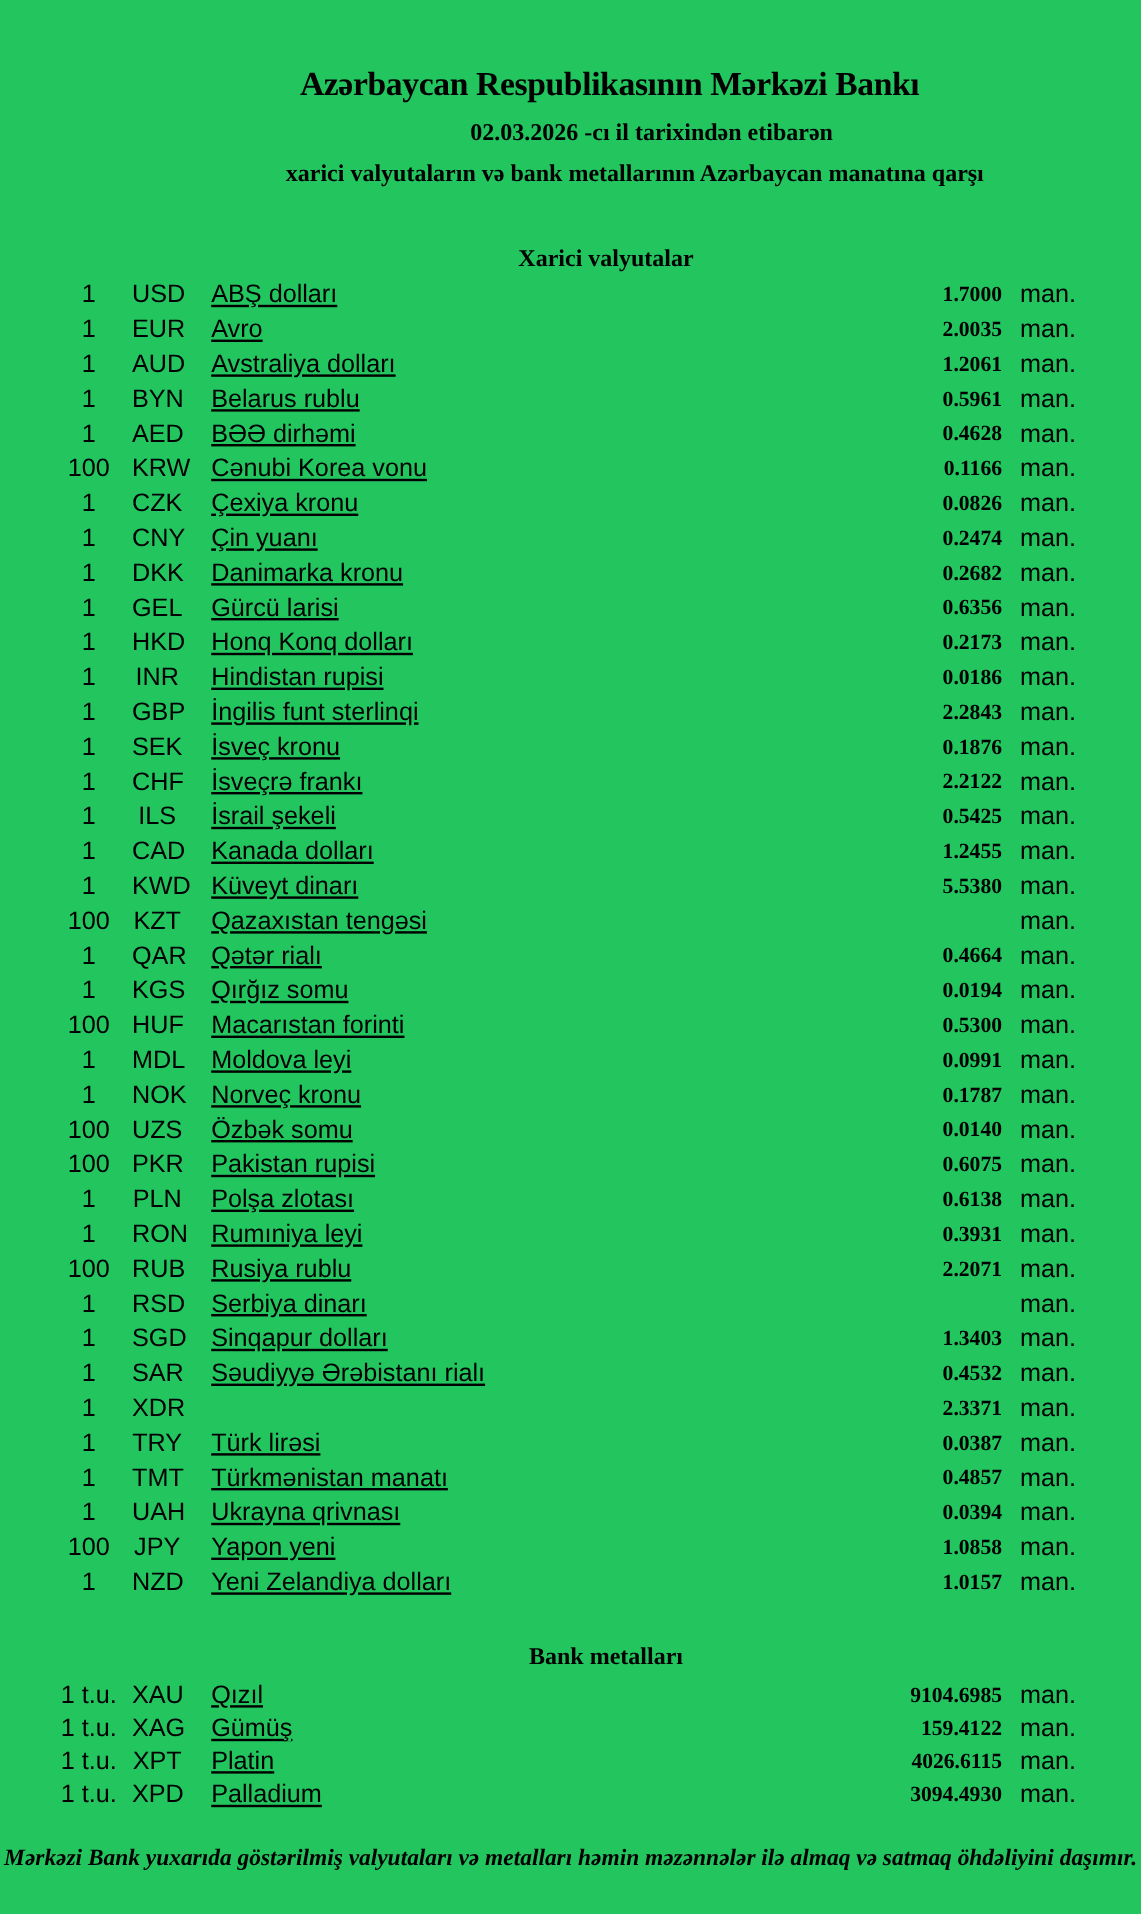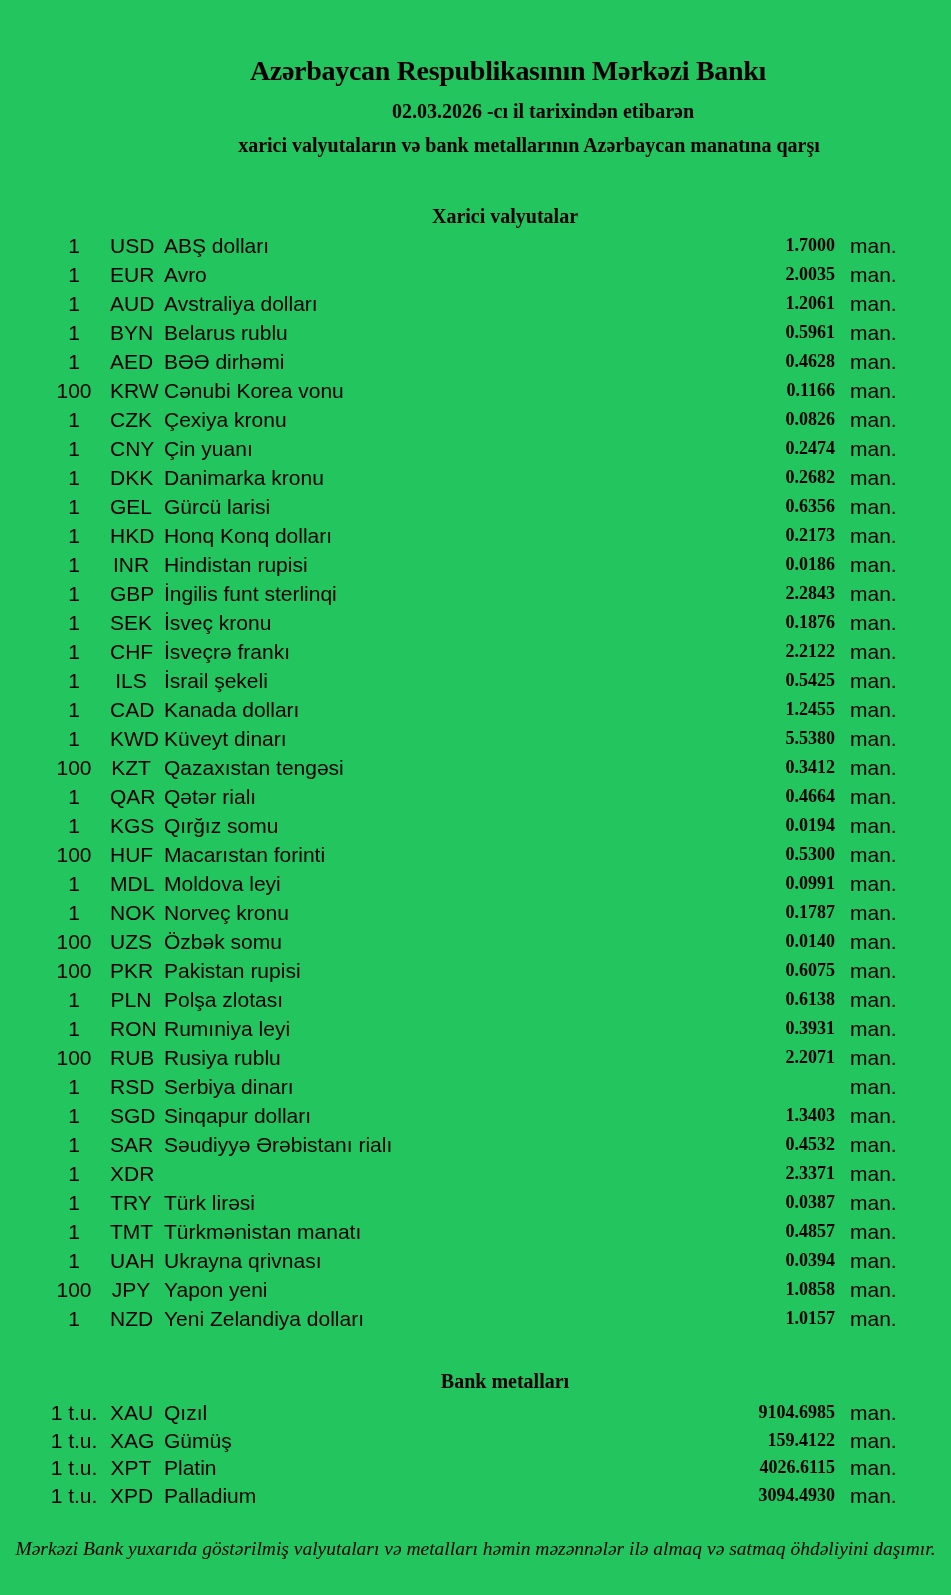--- a/index.html
+++ b/index.html
@@ -17,29 +17,29 @@
   .sec-metals     { top:1370px; }
 
   .rows { position:absolute; left:0; width:951px; }
   .rows-currencies { top:231px; }
   .rows-metals     { top:1399px; }
   .row { position:relative; height:29px; line-height:29px; display:flex;
          font-size:21px; white-space:nowrap; }
   .rows-metals .row { height:27.5px; line-height:27.5px; }
   .qty  { display:inline-block; width:72px; margin-left:38px; text-align:center; }
   .code { display:inline-block; width:42px; text-align:center; }
-  .name { margin-left:12px; }
+  .name { margin-left:24px;text-decoration:underline; }
   .rate { position:absolute; left:0; top:0; width:835px; text-align:right;
           font-family:"Liberation Serif", serif; font-weight:bold; 
           font-size:18px; }
   .man  { position:absolute; left:850px; top:0; }
 
   .disclaimer { position:absolute; top:1538px; left:0; width:951px; text-align:center;
           font-family:"Liberation Serif", serif; font-style:italic; font-size:19.5px;
-          white-space:nowrap; }
+          white-space:nowrap;font-weight:bold; }
 </style>
 </head>
 <body>
 
 <div class="page">
 
   <div class="hline title">Azərbaycan Respublikasının Mərkəzi Bankı</div>
 
   <div class="hline date-line">02.03.2026 -cı il tarixindən etibarən</div>
 
@@ -190,21 +190,20 @@
         <span class="code">KWD</span>
         <span class="name">Küveyt dinarı</span>
         <span class="rate">5.5380</span>
         <span class="man">man.</span>
       </div>
 
       <div class="row">
         <span class="qty">100</span>
         <span class="code">KZT</span>
         <span class="name">Qazaxıstan tengəsi</span>
-        <span class="rate">0.3412</span>
         <span class="man">man.</span>
       </div>
 
       <div class="row">
         <span class="qty">1</span>
         <span class="code">QAR</span>
         <span class="name">Qətər rialı</span>
         <span class="rate">0.4664</span>
         <span class="man">man.</span>
       </div>

